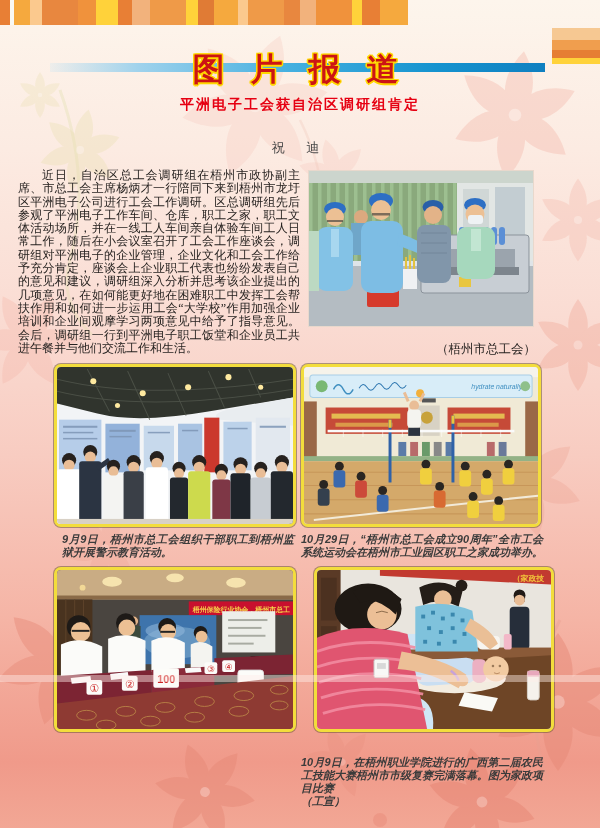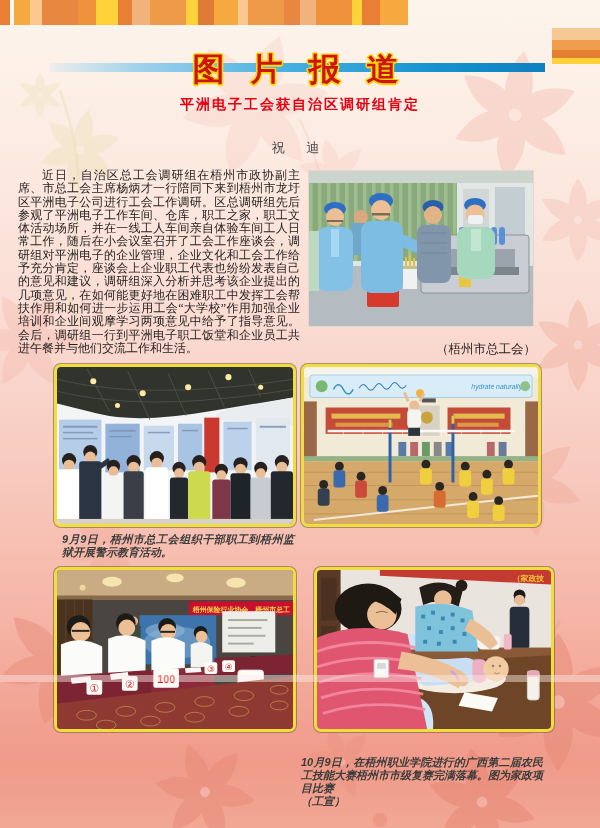--- a/index.html
+++ b/index.html
@@ -326,20 +326,21 @@
             <rect x="202" y="100" width="12" height="16" rx="3" fill="#f0cf3e"></rect>
           <circle cx="172" cy="128" r="4.5" fill="#2a2622"></circle>
             <rect x="166" y="132" width="12" height="17" rx="3" fill="#f0cf3e"></rect>
           <circle cx="198" cy="132" r="4.5" fill="#2a2622"></circle>
             <rect x="192" y="136" width="12" height="16" rx="3" fill="#f0cf3e"></rect>
         </g>
       </svg>
     </div>
 
     <div class="abs caption cap-b">9月9日，梧州市总工会组织干部职工到梧州监狱开展警示教育活动。</div>
+    <div class="abs caption cap-c">10月29日，“梧州市总工会成立90周年”全市工会系统运动会在梧州市工业园区职工之家成功举办。</div>
 
     <div class="abs frame photo-d">
       <svg viewBox="0 0 240 162" preserveAspectRatio="none">
         <rect width="240" height="162" fill="#4a4540"></rect>
         <rect width="240" height="30" fill="#c9ac84"></rect>
         <rect y="26" width="240" height="4" fill="#8a6a48"></rect>
         <ellipse cx="56" cy="12" rx="10" ry="5" fill="#f6e3ae"></ellipse>
           <ellipse cx="120" cy="8" rx="9" ry="4.5" fill="#f6e3ae"></ellipse>
         <ellipse cx="182" cy="13" rx="10" ry="5" fill="#f6e3ae"></ellipse>
           <circle cx="26" cy="18" r="3" fill="#f2d896"></circle>

